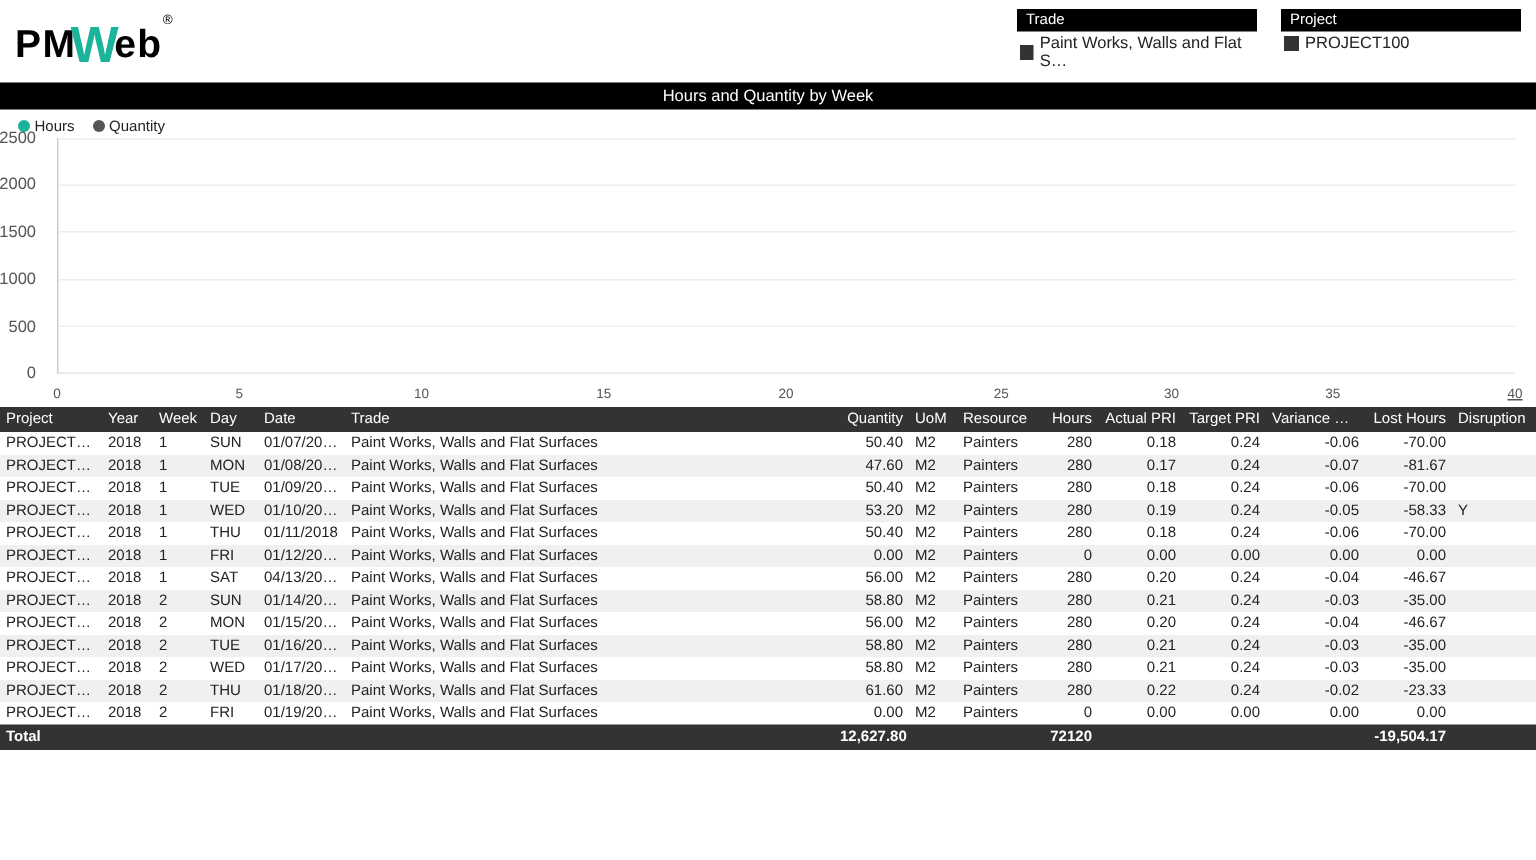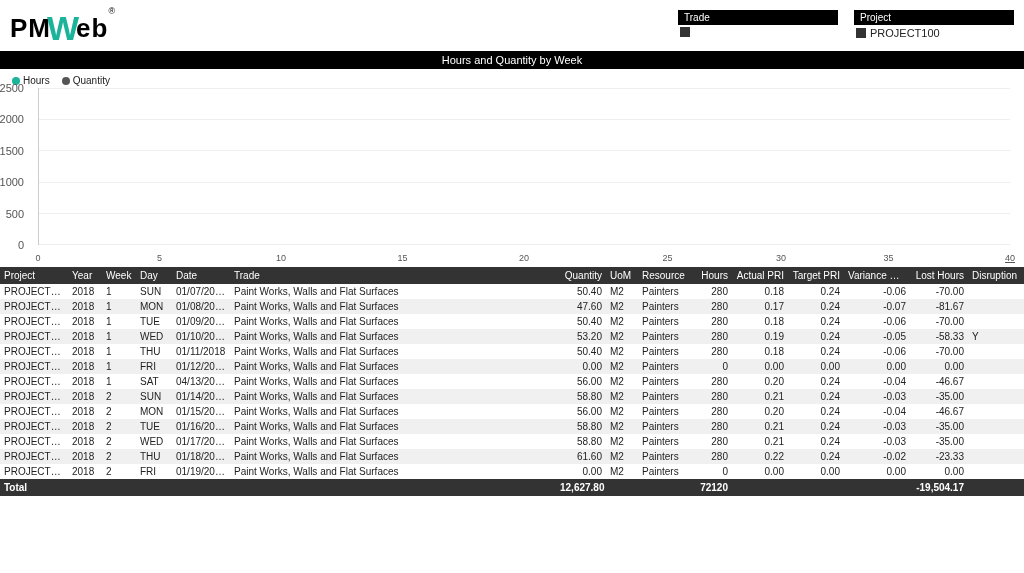--- a/index.html
+++ b/index.html
@@ -48,20 +48,21 @@
 
 <div class="header">
   <div class="logo">
     <b>PM</b><span class="slash">W</span><b>eb</b><sup>®</sup>
   </div>
   <div class="filters">
     <div class="filter">
       <div class="filter-label">Trade</div>
       <div class="filter-value">
         <span class="sw"></span>
+        <span>Paint Works, Walls and Flat S…</span>
       </div>
     </div>
     <div class="filter">
       <div class="filter-label">Project</div>
       <div class="filter-value">
         <span class="sw"></span>
         <span>PROJECT100</span>
       </div>
     </div>
   </div>

